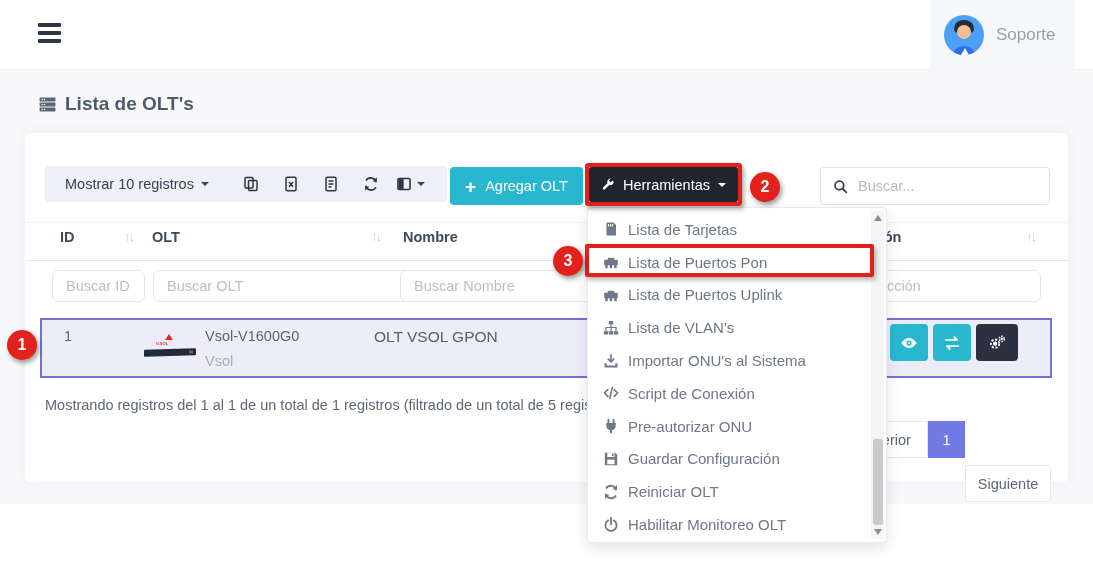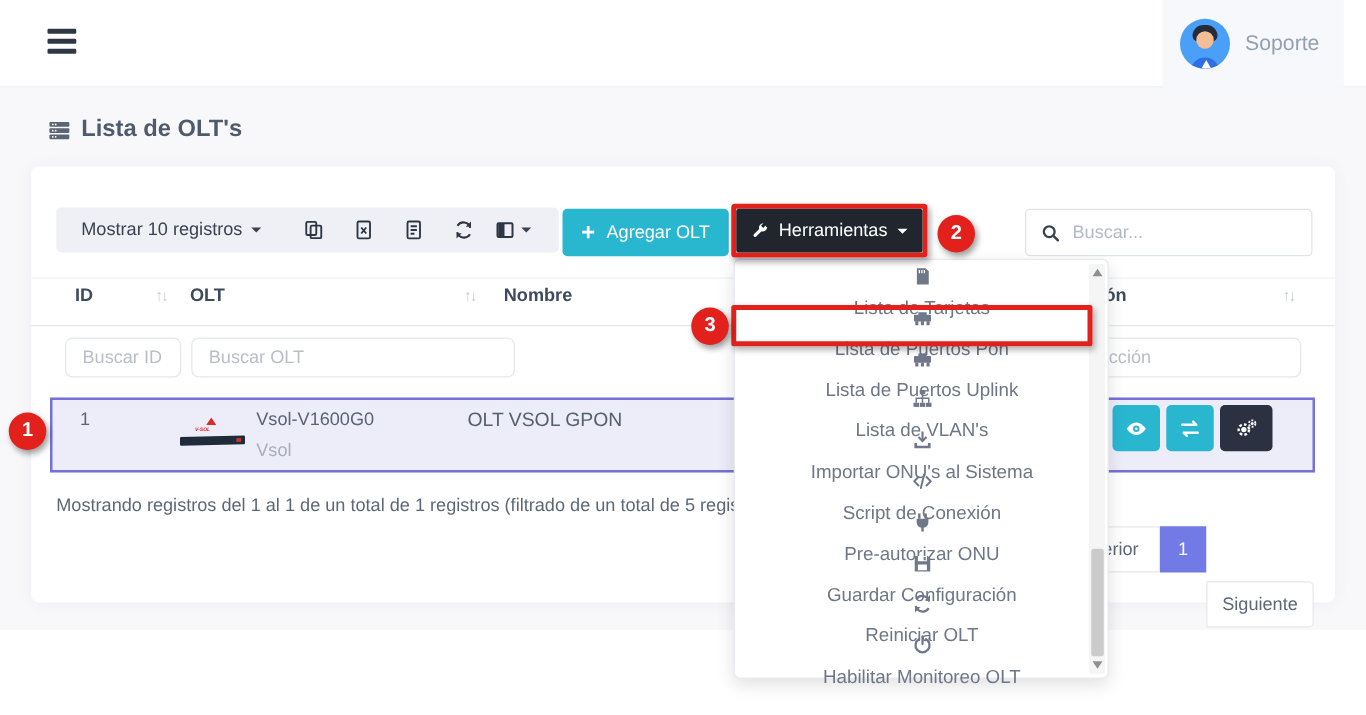--- a/index.html
+++ b/index.html
@@ -80,21 +80,21 @@
   .pg { top:288px; height:37px; background:#fff; border:1px solid #e5e8ee; color:#5d6877; font-size:14.5px; display:flex; align-items:center; justify-content:center; cursor:pointer; font-family:inherit; }
   .pg-prev { left:818px; width:85px; border-radius:4px 0 0 4px; }
   .pg-cur  { left:903px; width:37px; background:#717ae5; color:#fff; border:none; }
   .pg-next { left:940px; width:86px; border-radius:0 4px 4px 0;margin-top:44px; }
 
   
   .footer-band { left:0; top:504px; width:1093px; height:68px; background:#fff; }
 
   
   .dropdown { left:587px; top:207px; width:300px; height:336px; background:#fff; border:1px solid #e8eaef; border-radius:5px; box-shadow:0 5px 14px rgba(0,0,0,.12); z-index:20; padding:5px 0 0 0; }
-  .dd-item { height:32.8px; display:flex; align-items:center; gap:9px; padding:0 14px 0 15px; font-size:15px; color:#6e7787; cursor:pointer;flex-direction:column; }
+  .dd-item { height:32.8px; display:flex; align-items:center; gap:9px; padding:0 14px 0 15px; font-size:15px; color:#6e7787; cursor:pointer; }
   .dd-ic { width:16px; height:16px; color:#6f7889; flex:none; }
   .dd-scroll { position:absolute; right:2px; top:3px; bottom:3px; width:13px; background:#f5f5f5; border-radius:2px; }
   .dd-scroll .arr-up, .dd-scroll .arr-dn { position:absolute; left:2.5px; width:0; height:0; border-left:4px solid transparent; border-right:4px solid transparent; }
   .arr-up { top:4px; border-bottom:6px solid #8f8f8f; }
   .arr-dn { bottom:4px; border-top:6px solid #8f8f8f; }
   .dd-thumb { position:absolute; left:1.5px; width:10px; top:228px; height:86px; background:#cbcbcb; border-radius:2px; }
 
   
   .annot-circle { width:30px; height:30px; border-radius:50%; background:#e2211c; color:#fff; font-size:16px; font-weight:bold; display:flex; align-items:center; justify-content:center; z-index:31; box-shadow:2px 3px 5px rgba(0,0,0,.4); }
   .annot-box-pon { left:585px; top:244px; width:289px; height:33px; border:4px solid #e2211c; border-radius:2px; z-index:30; box-shadow:2px 3px 5px rgba(0,0,0,.3); pointer-events:none; }
@@ -215,20 +215,21 @@
   <span class="abs th" style="left:35px;">ID</span>
   <span class="abs sort" style="left:99px;">↑↓</span>
   <span class="abs th" style="left:127px;">OLT</span>
   <span class="abs sort" style="left:346px;">↑↓</span>
   <span class="abs th" style="left:378px;">Nombre</span>
   <span class="abs th" style="left:828px;">Acción</span>
   <span class="abs sort" style="left:1001px;">↑↓</span>
 
   <input class="abs flt" style="left: 27px; width: 93px;" placeholder="Buscar ID">
   <input class="abs flt" style="left: 128px; width: 259px;" placeholder="Buscar OLT">
+  <input class="abs flt" style="left: 375px; width: 240px;" placeholder="Buscar Nombre">
   <input class="abs flt" style="left: 790px; width: 226px;" placeholder="Buscar Acción">
 
   <div class="abs data-row">
     <span class="cell" style="left:22px; top:8px;">1</span>
     <span class="olt-img">
       <i class="olt-logo-dot"></i>
         <i class="olt-logo-txt">V-SOL</i>
         <i class="olt-chassis">
           <i></i>
         </i>

